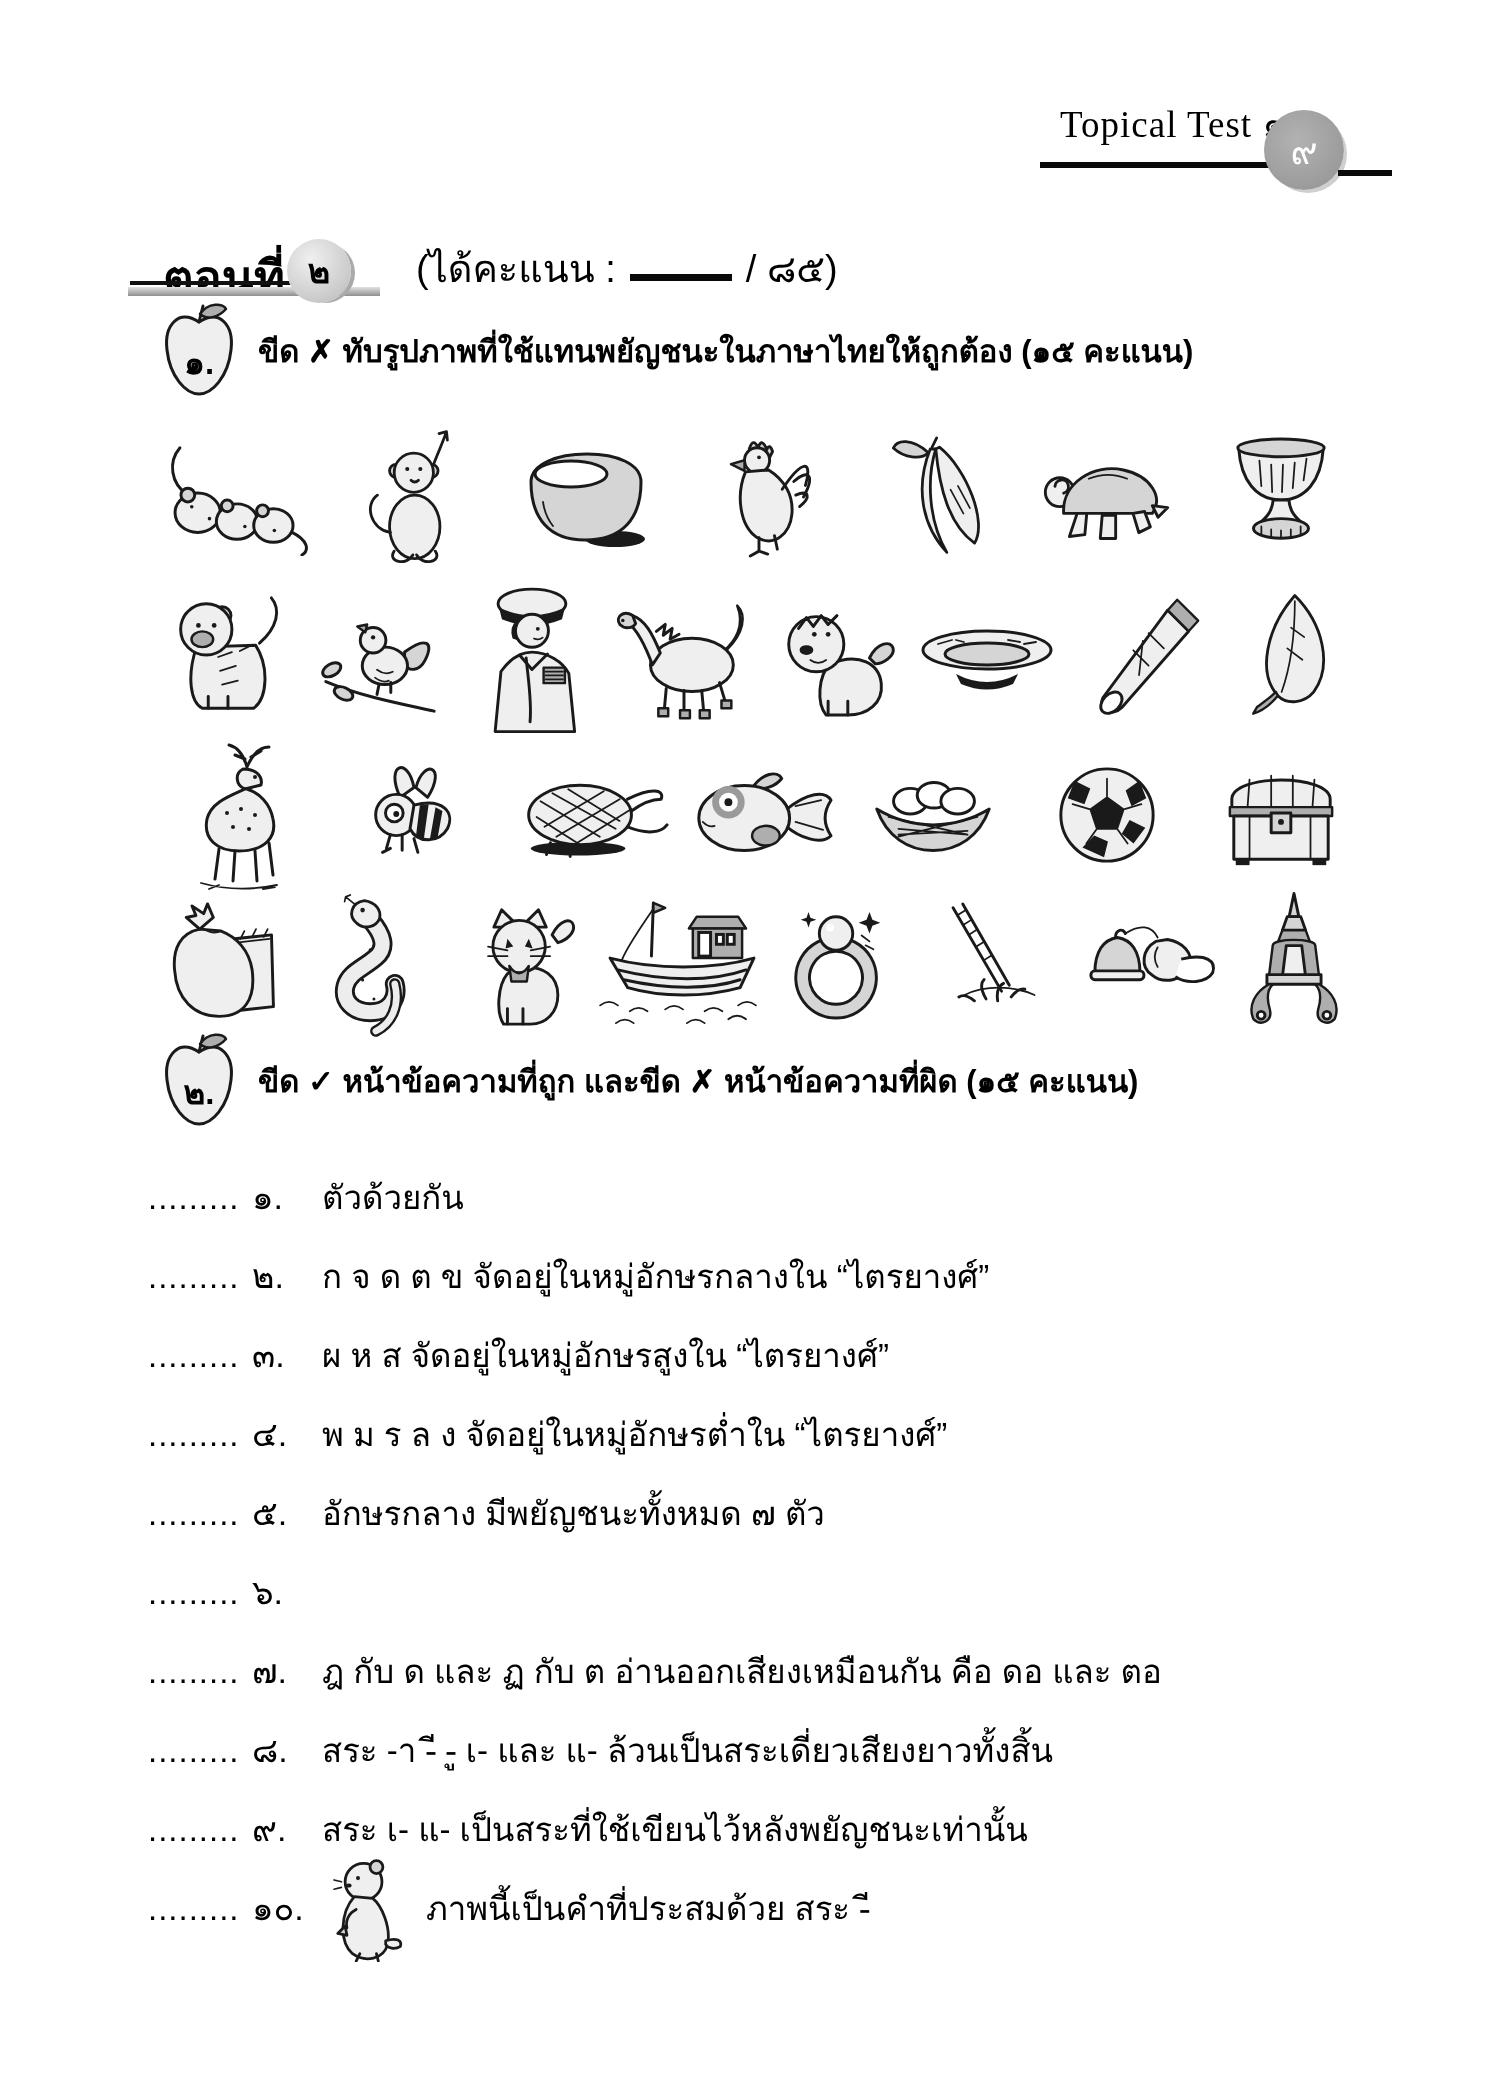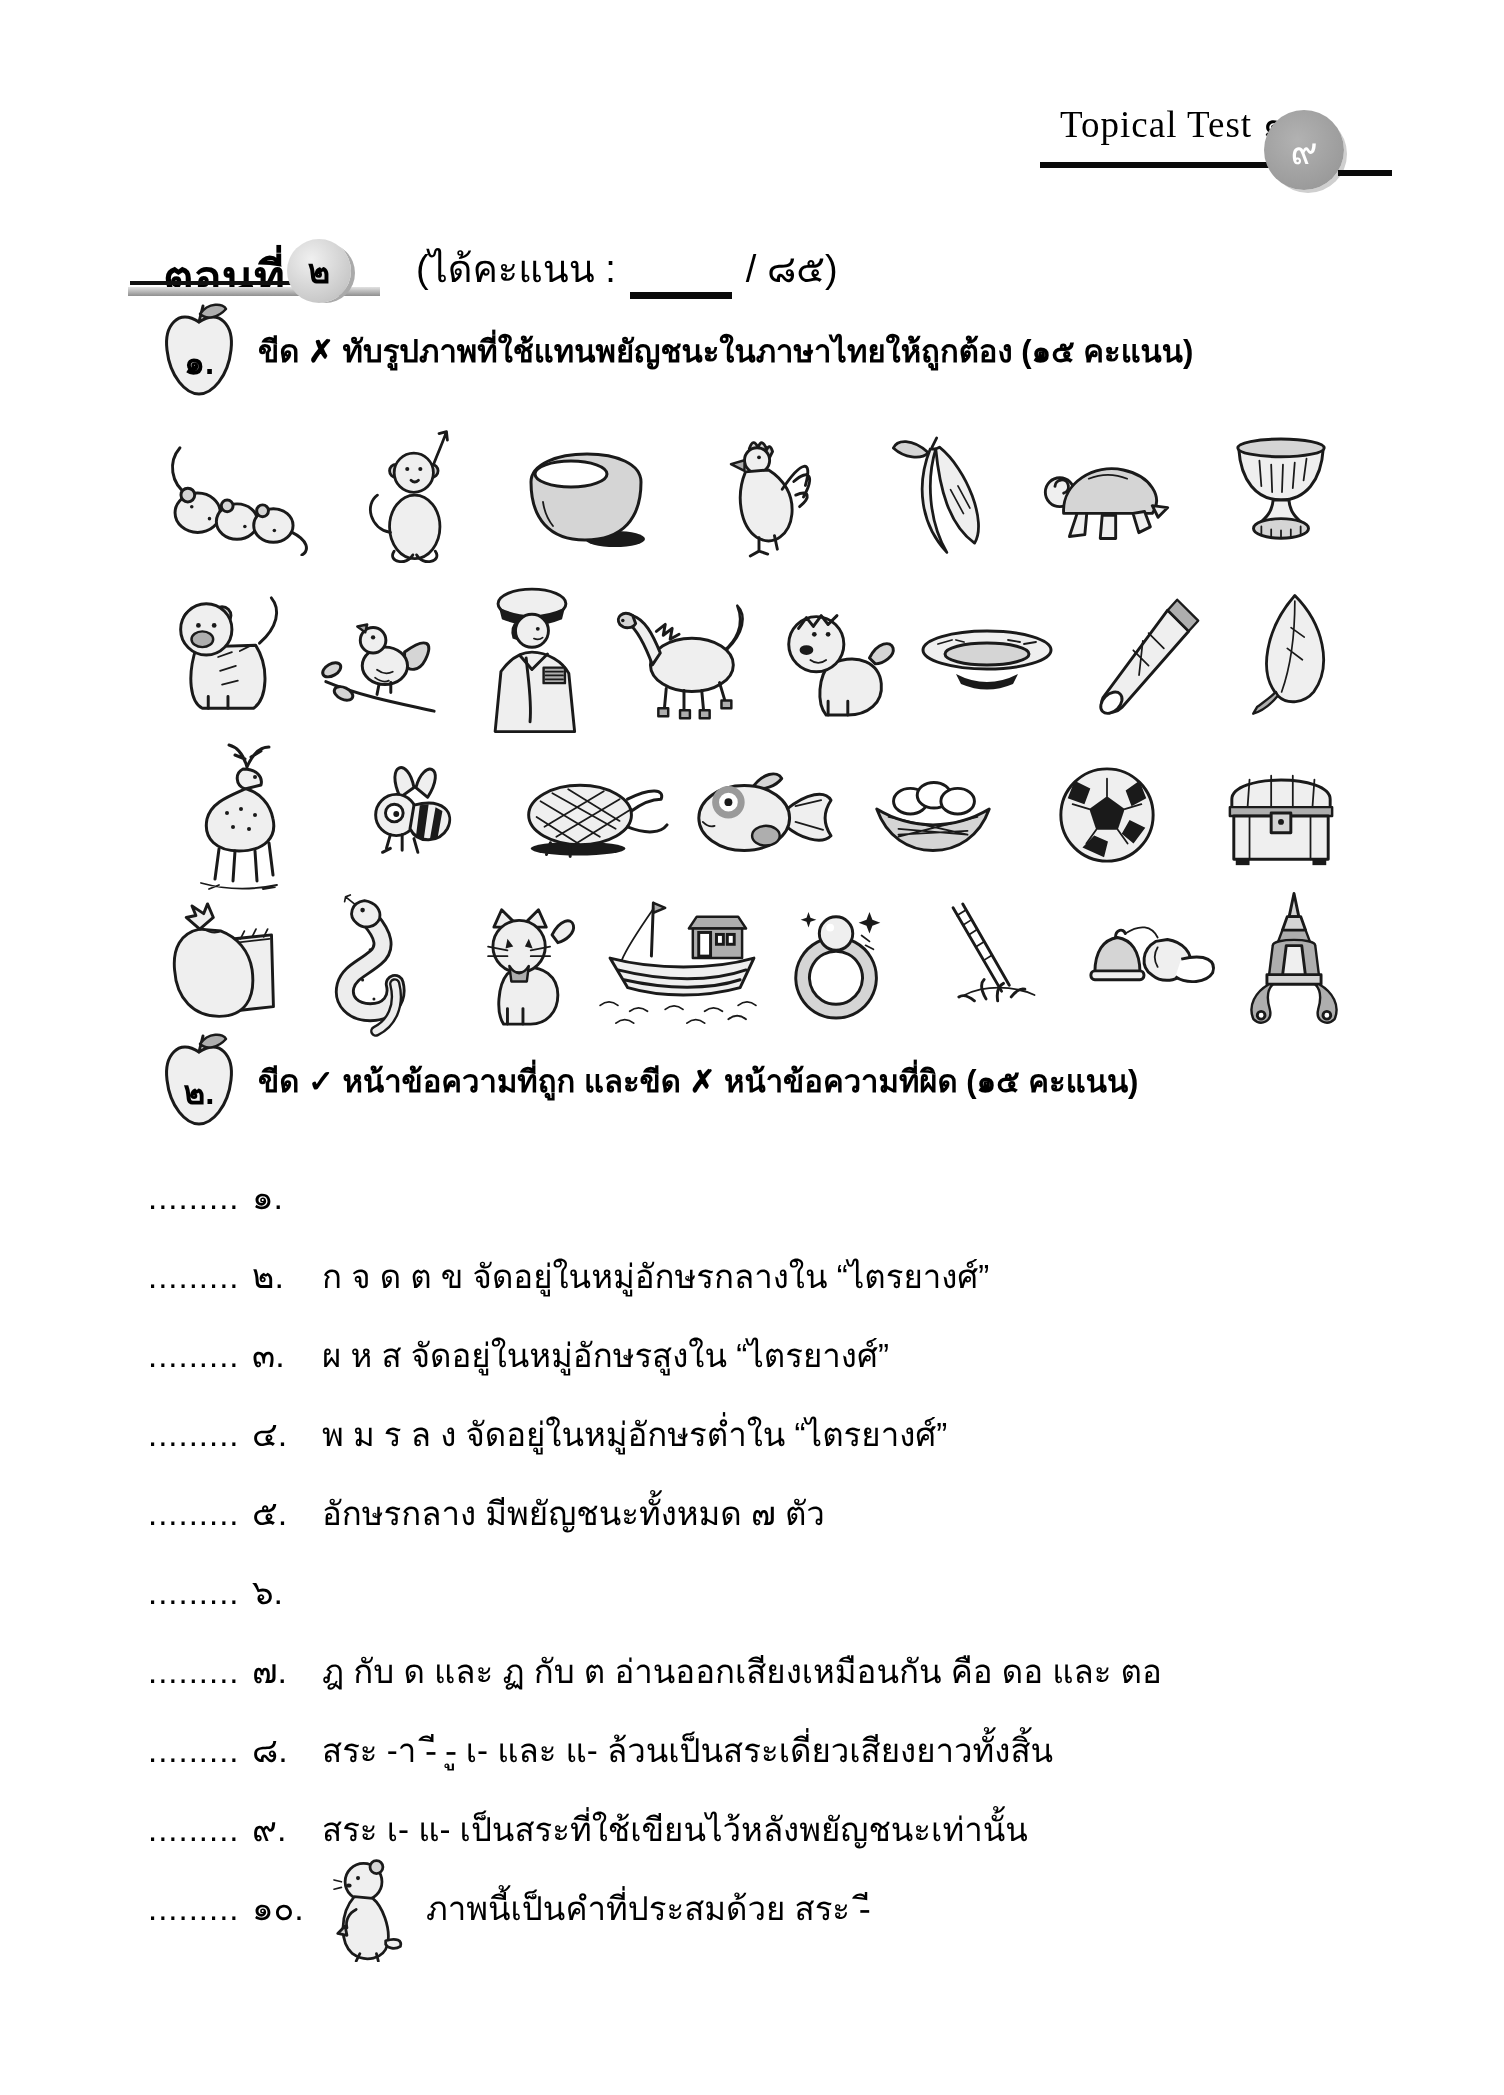--- a/index.html
+++ b/index.html
@@ -16,21 +16,21 @@
              box-shadow:4px 4px 0 -1px #cfcfcf;}
   
   .sec-label{position:absolute;left:163px;top:240px;font-size:47px;font-weight:bold;}
   .sec-underline{position:absolute;left:130px;top:281px;width:168px;height:4px;background:#111;}
   .sec-bar{position:absolute;left:128px;top:287px;width:252px;height:9px;
            background:linear-gradient(#e2e2e2,#8f8f8f);}
   .sec-circle{position:absolute;left:287px;top:239px;width:64px;height:64px;border-radius:50%;
               background:radial-gradient(circle at 38% 32%,#f0f0f0,#cacaca 70%,#b4b4b4);
               display:flex;align-items:center;justify-content:center;font-size:34px;font-weight:bold;
               box-shadow:6px 2px 0 -2px #aaa;z-index:2;}
-  .score{position:absolute;left:416px;top:238px;font-size:38px;display:flex;align-items:flex-end;gap:14px;}
+  .score{position:absolute;left:416px;top:238px;font-size:38px;display:flex;align-items:flex-start;gap:14px;}
   .blank{display:inline-block;width:102px;height:36px;border-bottom:7px solid #0a0a0a;}
   
   .apple{position:absolute;width:78px;height:98px;}
   .apple .num{position:absolute;left:0;top:36px;width:100%;text-align:center;
               font-size:33px;font-weight:bold;}
   .q1-apple{left:160px;top:300px;}
   .q2-apple{left:160px;top:1030px;}
   .q-text{position:absolute;left:258px;font-size:31px;font-weight:bold;white-space:nowrap;}
   .q1-text{top:326px;}
   .q2-text{top:1056px;}
@@ -460,20 +460,21 @@
     <span class="num" style="min-width:0;margin:0;line-height:normal">๒.</span>
   </div>
   <div class="q-text q2-text">ขีด ✓ หน้าข้อความที่ถูก และขีด ✗ หน้าข้อความที่ผิด (๑๕ คะแนน)</div>
 
   <div class="stmts">
   <div class="stmt-row">
     <span class="dots">.........</span>
     <span class="num">๑.</span>
     <div class="stmt-content">
           <div class="stmt-lines">
+            <div class="stmt-line">ตัวด้วยกัน</div>
           </div>
         </div>
   </div>
 
   <div class="stmt-row">
     <span class="dots">.........</span>
     <span class="num">๒.</span>
     <div class="stmt-content">
           <div class="stmt-lines">
             <div class="stmt-line">ก จ ด ต ข จัดอยู่ในหมู่อักษรกลางใน “ไตรยางศ์”</div>

